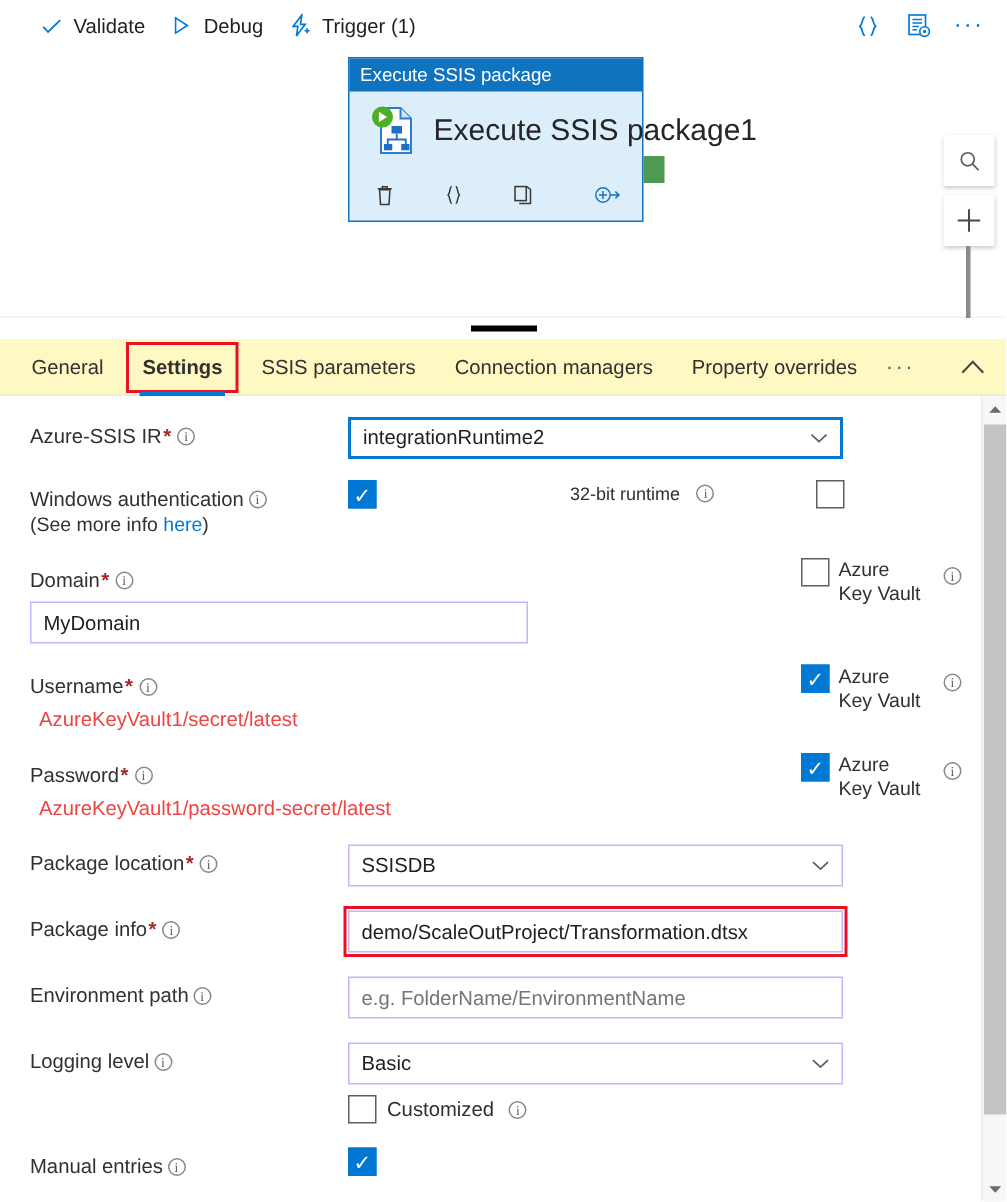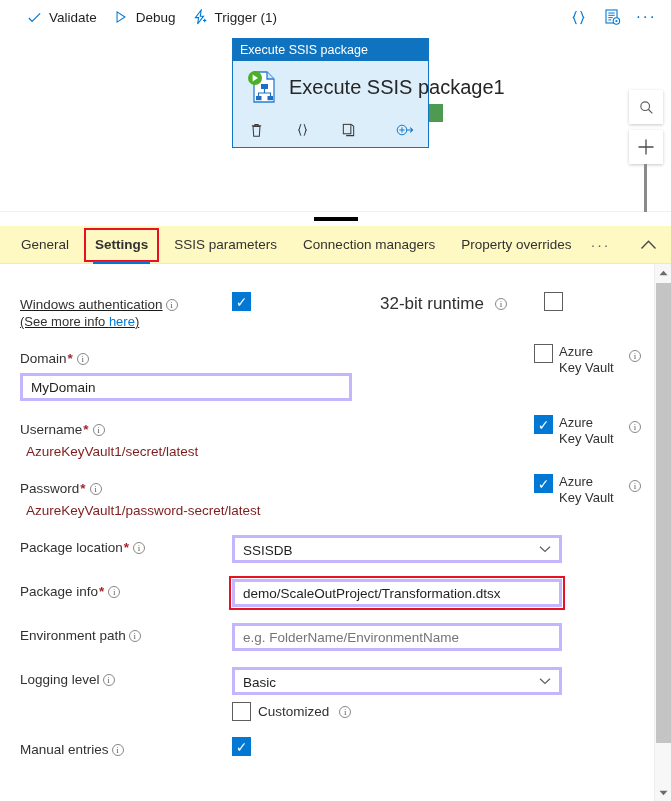--- a/index.html
+++ b/index.html
@@ -101,70 +101,70 @@
   .tab-dots { margin-left: 6px; color: #666; letter-spacing: 1.5px; font-size: 15px; cursor: pointer; }
   .tab-chevron { margin-left: auto; margin-right: 14px; color: #4a4a4a; cursor: pointer; }
 
   
   .panel {
     position: absolute; top: 264px; left: 0; width: 671px; height: 537px;
     background: #fff; overflow: hidden;
   }
   .rows { position: absolute; top: 0; left: 0; width: 653px; padding-top: 14px; }
   .row { display: flex; align-items: flex-start; min-height: 28px; padding: 0 0 0 20px; }
-  .row-gap-a { margin-top: 14px; text-decoration: underline; }
+  .row-gap-a { margin-top: 14px; }
   .row-gap-b { margin-top: 16px; }
   .lbl {
     width: 212px; flex: 0 0 212px; font-size: 13.5px; color: #323130;
     padding-top: 4px; line-height: 17px;
   }
   .lbl .sub { display:block; font-size: 13px; }
   .req { color: #a4262c; font-weight: bold; padding: 0 1px; }
   .link { color: #0078d4; text-decoration: none; cursor: pointer; }
   .info {
     display: inline-block; width: 12px; height: 12px; border: 1px solid #8a8886;
     border-radius: 50%; font-size: 9px; line-height: 11px; text-align: center;
     color: #605e5c; vertical-align: 1px; margin-left: 3px; font-style: normal;
     font-family: "Liberation Serif", serif;
   }
   .ctlwrap { flex: 1 1 auto; position: relative; }
 
   
   .sel, .inp {
-    width: 330px; height: 28px; border: 3px solid #c4b5fd; background: #fff;
+    width: 330px; height: 28px; border: 1px solid #c4b5fd; background: #fff;
     font-size: 13.5px; color: #201f1e; padding: 0 26px 0 8px; line-height: 26px;
     font-family: "Liberation Sans", sans-serif;
   }
   .sel { position: relative; }
   .sel-focus { border: 2px solid #0078d4; line-height: 24px; }
   .chev {
     position: absolute; right: 8px; top: 50%; transform: translateY(-50%);
     color: #605e5c; pointer-events: none;
   }
   .inp-domain { width: 330px; }
   .inp-red { outline: 2.5px solid #e81123; outline-offset: 1px; }
-  .plain-val { font-size: 13.5px; color: #7f1d1d; padding: 5px 0 0 6px; }
+  .plain-val { font-size: 13.5px; color: #ef4444; padding: 5px 0 0 6px; }
 
   
   .cb {
     width: 19px; height: 19px; border: 1px solid #605e5c; background: #fff;
     display: inline-flex; align-items: center; justify-content: center; cursor: pointer;
     flex: 0 0 19px;
   }
   .cb.on { background: #0078d4; border-color: #0078d4; }
   .cb.on::after { content: "✓"; color: #fff; font-size: 14px; line-height: 1; }
 
   .akv-wrap {
     position: absolute; right: 38px; top: -2px; display: flex; align-items: flex-start; gap: 6px;
   }
   .akv-text { font-size: 13px; color: #323130; line-height: 16px; width: 56px; }
   .akv-info { position: absolute; right: 12px; top: 4px; }
 
   .rt-wrap { position: absolute; left: 148px; top: 2px; display: flex; align-items: center; gap: 8px; }
-  .rt-lbl { font-size: 17px; color: #323130; }
+  .rt-lbl { font-size: 12px; color: #323130; }
   .rt-cb { position: absolute; right: 90px; top: 0px; }
 
   .sub-cb-row { display: flex; align-items: center; gap: 7px; margin-top: 7px; }
   .sub-cb-lbl { font-size: 13.5px; color: #323130; }
 
   
   .sbar {
     position: absolute; right: 0; top: 264px; width: 17px; height: 537px;
     background: #f7f7f7; border-left: 1px solid #ededed;
   }
@@ -328,20 +328,35 @@
     <div class="tab-chevron">
       <svg width="17" height="11" viewBox="0 0 17 11">
           <path d="M1.5 9.5L8.5 2.2l7 7.3" fill="none" stroke="#4a4a4a" stroke-width="1.4"></path>
         </svg>
     </div>
   </div>
 
   <div class="panel">
     <div class="rows">
 
+      <div class="row">
+        <div class="lbl">
+          <span>Azure-SSIS IR</span><span class="req">*</span><i class="info">i</i>
+        </div>
+        <div class="ctlwrap">
+          <div class="sel sel-focus">
+            <span>integrationRuntime2</span>
+            <span class="chev">
+              <svg width="12" height="8" viewBox="0 0 12 8">
+                  <path d="M1 1.8L6 6.4l5-4.6" fill="none" stroke="#605e5c" stroke-width="1.2"></path>
+                </svg>
+            </span>
+          </div>
+        </div>
+      </div>
 
       <div class="row row-gap-a">
         <div class="lbl">
           <span>Windows authentication</span><i class="info">i</i>
           <span class="sub"><span>(See more info </span><a class="link">here</a><span>)</span></span>
         </div>
         <div class="ctlwrap">
           <div class="cb on"></div>
           <div class="rt-wrap">
             <span class="rt-lbl">32-bit runtime</span>

